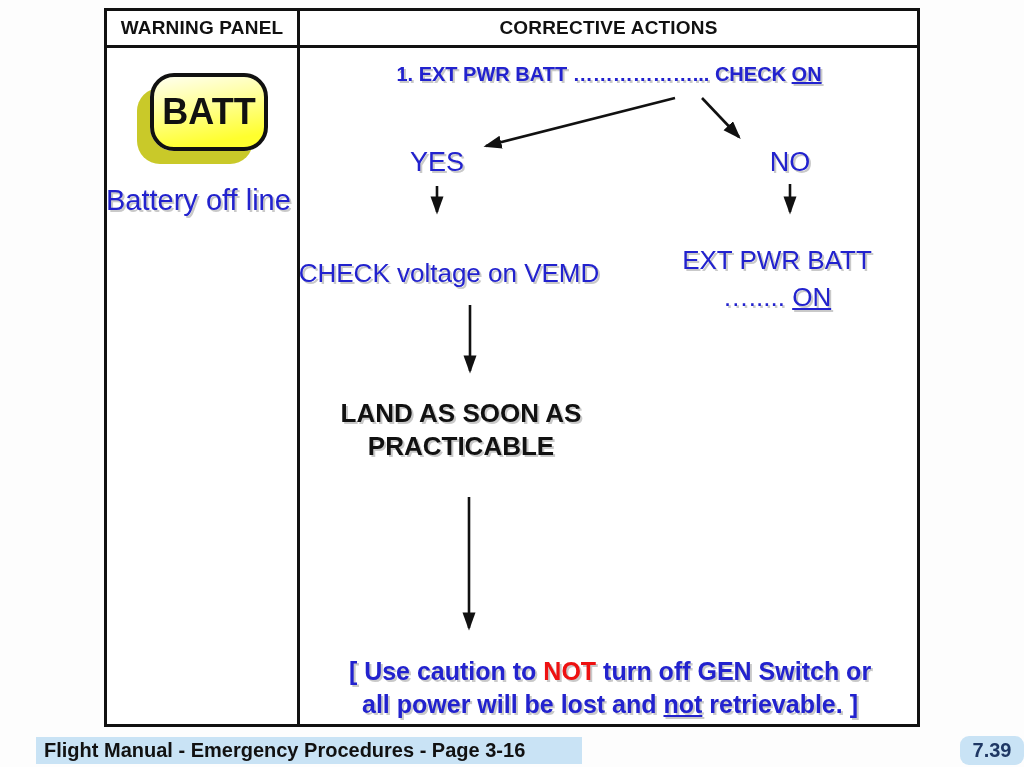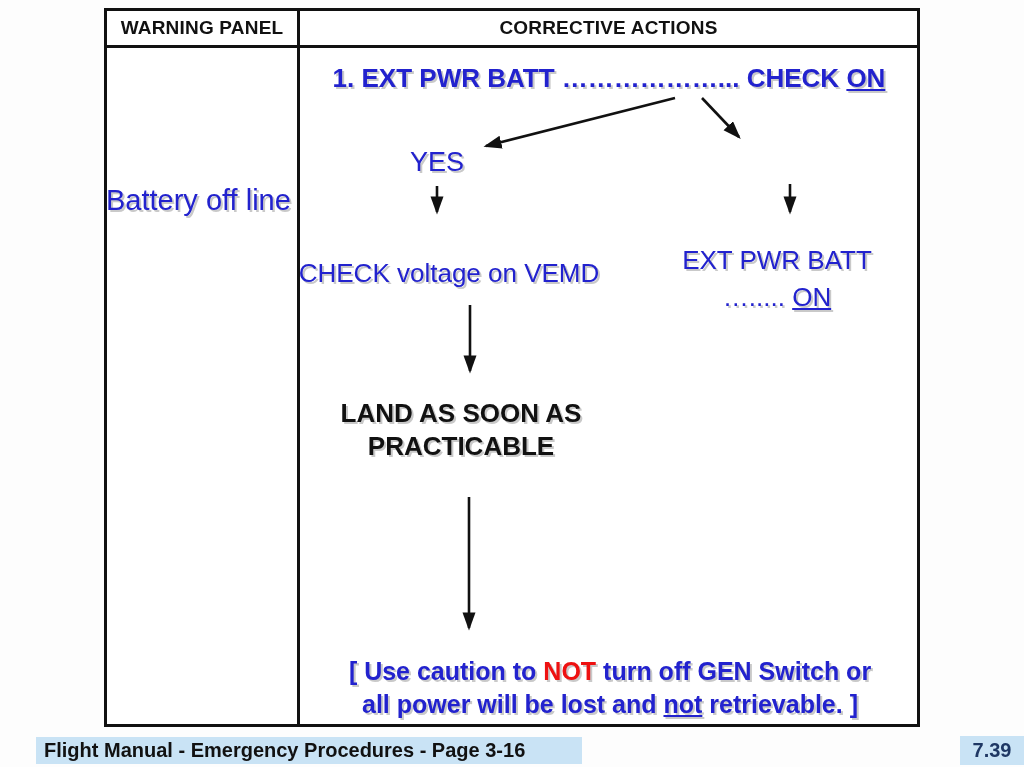--- a/index.html
+++ b/index.html
@@ -58,21 +58,21 @@
   }
   .batt-label{
     font-weight:bold;font-size:36px;color:var(--ink);letter-spacing:0px;
   }
   .batt-caption{
     left:106px;top:184px;width:188px;
     font-size:29px;color:var(--blue);
   }
 
   
-  .step1{left:300px;top:63px;width:618px;font-size:26px;}
+  .step1{left:300px;top:63px;width:618px;font-size:20px;}
   .yes{left:377px;top:147px;width:120px;font-size:27px;}
   .no{left:730px;top:147px;width:120px;font-size:27px;}
   .check-voltage{left:298px;top:258px;width:302px;font-size:26px;}
   .ext-pwr{left:646px;top:242px;width:262px;font-size:26px;line-height:37px;}
   .land{left:308px;top:397px;width:306px;font-size:26px;line-height:33px;color:var(--ink);}
   .caution{left:300px;top:655px;width:620px;font-size:25px;line-height:33px;}
 
   .arrows{position:absolute;left:0;top:0;width:1024px;height:767px;pointer-events:none;}
 
   
@@ -80,35 +80,38 @@
     left:0;top:737px;width:546px;height:27px;
     background:var(--footer_bg);
     display:flex;align-items:center;
     padding-left:8px;
     font-weight:bold;font-size:20px;color:var(--ink);margin-left:36px;
   }
   .page-num-box{
     left:960px;top:736px;width:64px;height:29px;
     background:var(--footer_bg);
     display:flex;align-items:center;justify-content:center;
-    font-weight:bold;font-size:20px;color:var(--page_num);
+    font-weight:bold;font-size:20px;color:var(--page_num);border-radius:9px;
   }
 </style>
 </head>
 <body>
 
 <div class="page">
 
   <div class="sheet">
     <div class="hdr-row"></div>
     <div class="col-divider"></div>
     <div class="hdr-cell hdr-left">WARNING PANEL</div>
     <div class="hdr-cell hdr-right">CORRECTIVE ACTIONS</div>
   </div>
 
+  <div class="abs batt-btn">
+    <span class="batt-label">BATT</span>
+  </div>
   <div class="abs batt-caption shadow">Battery off line</div>
 
   <svg class="arrows" viewBox="0 0 1024 767" xmlns="http://www.w3.org/2000/svg">
     <defs>
       <marker id="ah" markerWidth="8" markerHeight="6" refX="6" refY="2.5" orient="auto" markerUnits="strokeWidth">
         <path d="M0,0 L7,2.5 L0,5 Z" fill="#111"></path>
       </marker>
     </defs>
     <line x1="675" y1="98" x2="486" y2="146" stroke="#111" stroke-width="2.6" marker-end="url(#ah)"></line>
     <line x1="702" y1="98" x2="739" y2="137" stroke="#111" stroke-width="2.6" marker-end="url(#ah)"></line>
@@ -118,20 +121,21 @@
     <line x1="469" y1="497" x2="469" y2="628" stroke="#111" stroke-width="2.6" marker-end="url(#ah)"></line>
   </svg>
 
   <div class="abs step1 ctr bold blue shadow">
     <span>1. EXT PWR BATT ………………...</span>
     <span>CHECK</span>
     <span class="u">ON</span>
   </div>
 
   <div class="abs yes ctr blue shadow">YES</div>
+  <div class="abs no ctr blue shadow">NO</div>
 
   <div class="abs check-voltage ctr blue shadow">CHECK voltage on VEMD</div>
 
   <div class="abs ext-pwr ctr blue shadow">
     <div>EXT PWR BATT</div>
     <div>
       <span>….....</span>
       <span class="u">ON</span>
     </div>
   </div>

